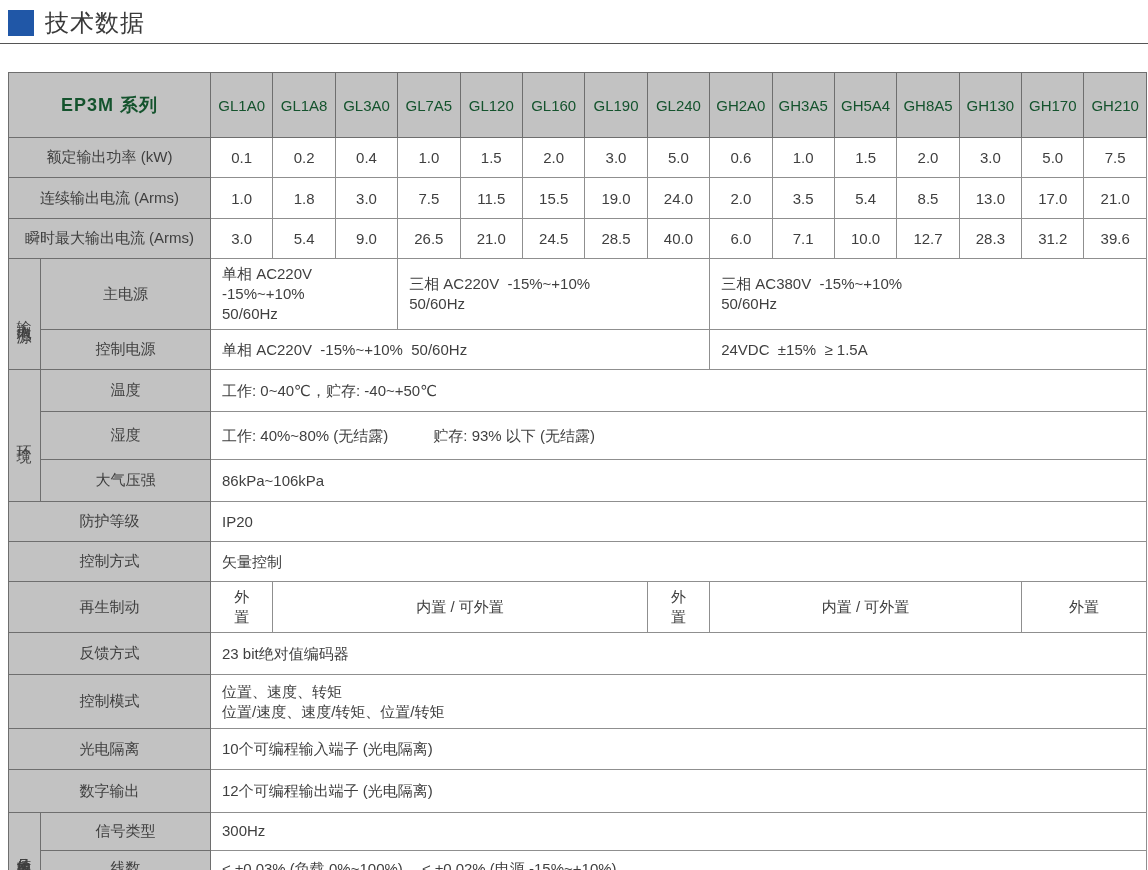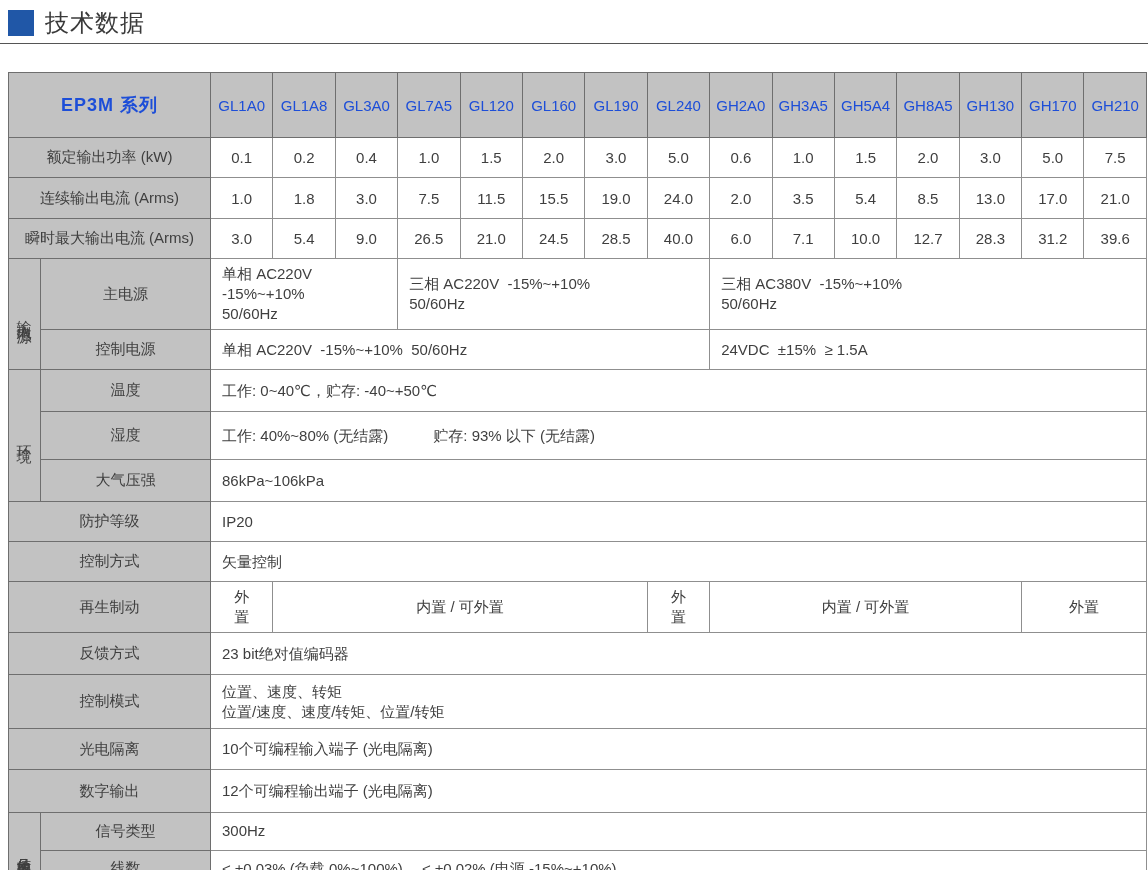--- a/index.html
+++ b/index.html
@@ -10,21 +10,21 @@
   
   .title-row { display:flex; align-items:center; gap:11px; padding:6px 0 0 8px; height:34px; }
   .marker { width:26px; height:26px; background:#2057a7; flex:0 0 auto; }
   .page-title { font-size:24px; font-weight:400; color:#3a3a3a; letter-spacing:1px; }
   .rule { height:1px; background:#555555; margin-top:3px; width:1148px; }
   
   .table-wrap { margin:28px 0 0 8px; }
   table { border-collapse:collapse; table-layout:fixed; width:1138px; border:1px solid #5e5e5e; }
   th,td { border:1px solid #8f8f8f; font-weight:normal; overflow:hidden; }
   .gray { background:#c2c2c2; border-color:#6e6e6e; }
-  thead th { font-size:15px; color:#1d4ed8;margin-top:27px; }
+  thead th { font-size:15px; color:#14532d;margin-top:27px; }
   .series { font-weight:bold; font-size:18px; letter-spacing:1px; }
   .label { text-align:center; font-size:15px; }
   .val { text-align:center; font-size:15px; }
   .txt { text-align:left; padding:5px 11px; font-size:15px; line-height:20px; white-space:pre-wrap; vertical-align:middle; }
   .center { text-align:center; padding:5px 20px; }
   .vlabel { vertical-align:middle; }
   .vlabel .vtext {
     writing-mode:vertical-rl; text-orientation:upright;
     margin:0 auto; font-size:15px; letter-spacing:3px; line-height:17px; color:#3f3f3f;
   }

